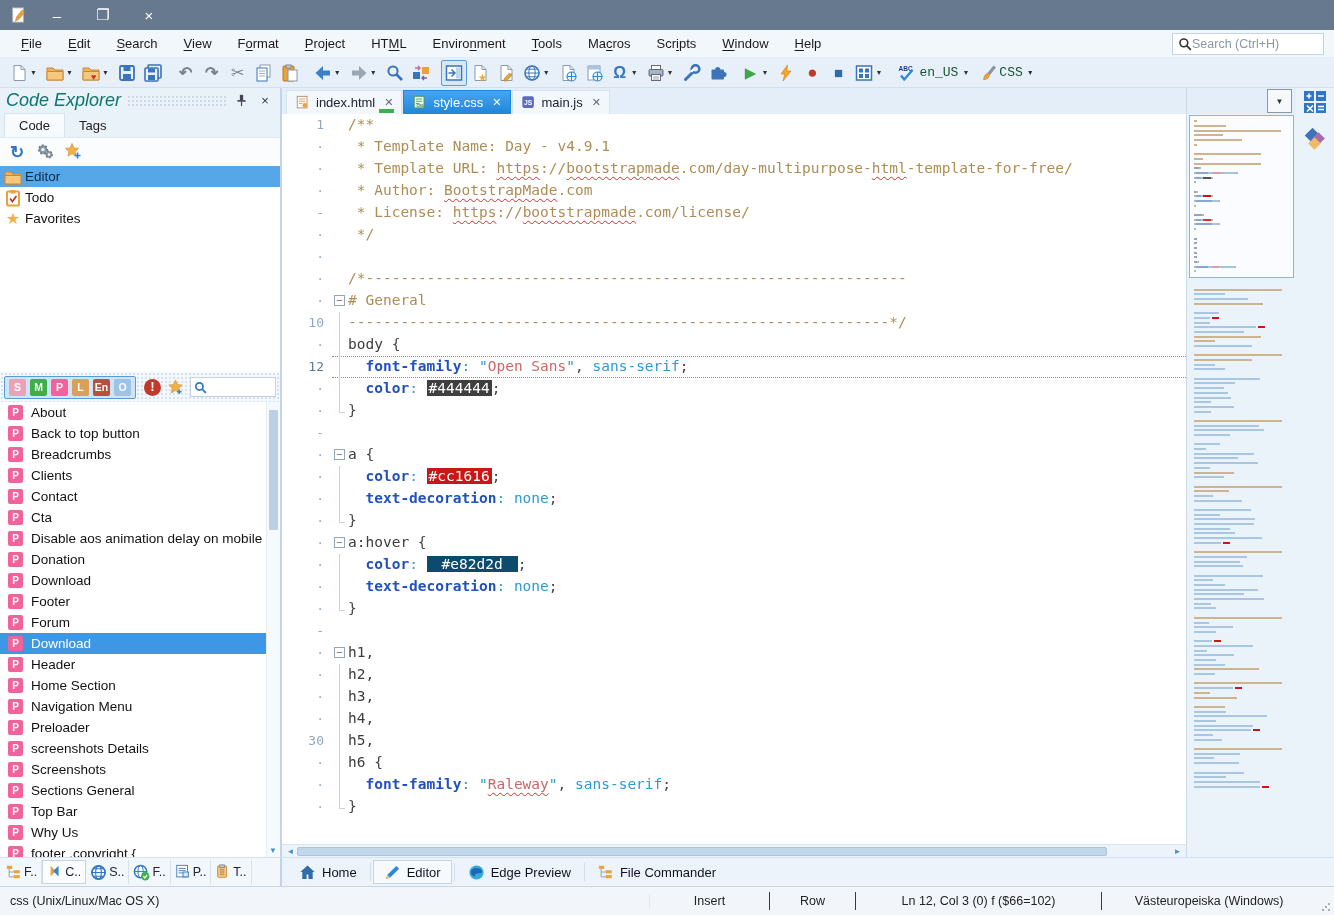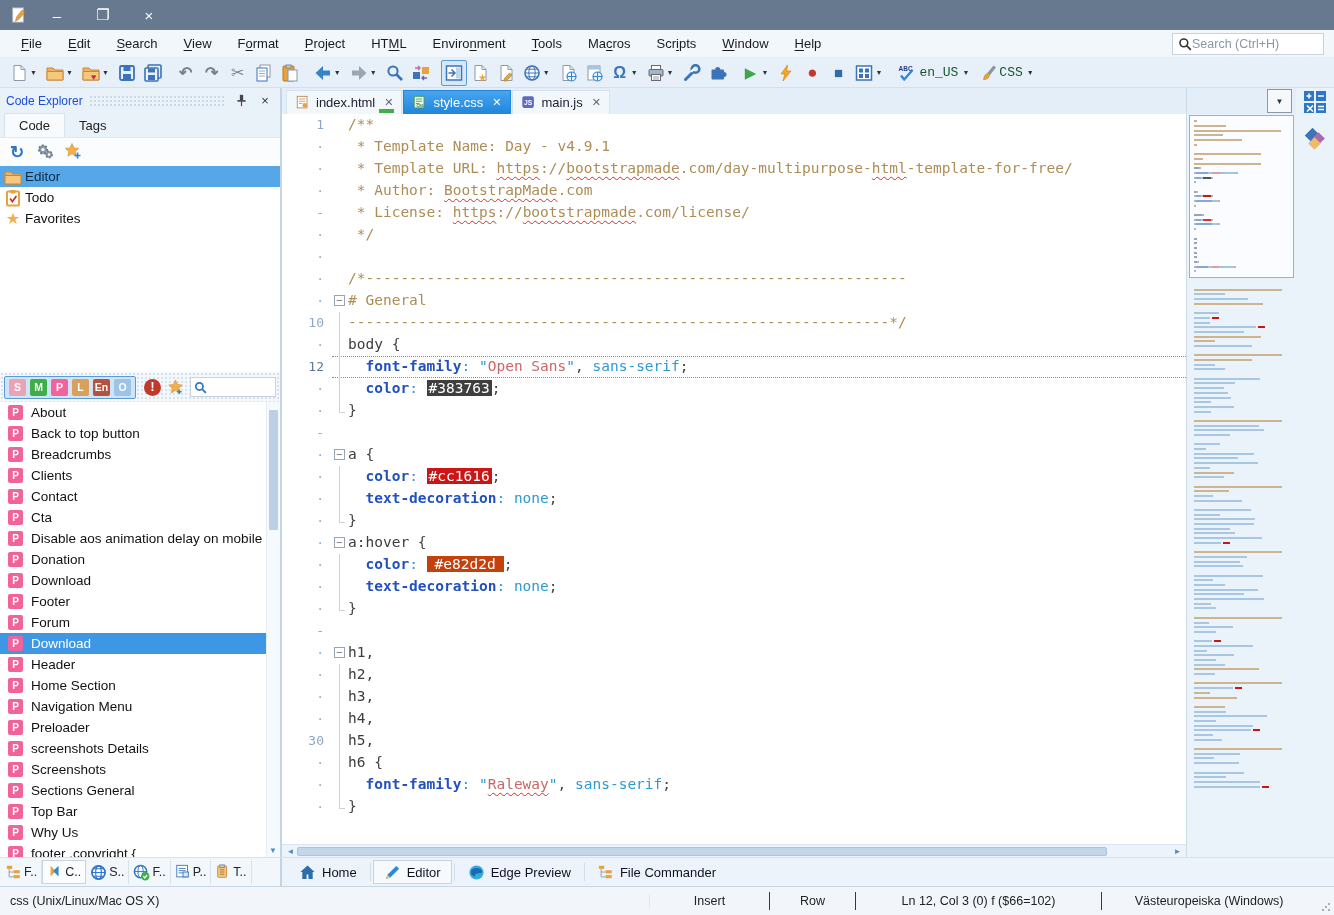--- a/index.html
+++ b/index.html
@@ -29,21 +29,21 @@
   .tb-dd{font-size:7px;color:#333;padding:0 1px;}
   .tb-label{font-size:13px;color:#14532d;padding:0 2px;font-family:Liberation Mono, monospace;}
   .tb-sep{width:7px;height:22px;}
 
   
   .main{flex:1;display:flex;min-height:0;}
 
   
   .left-panel{width:282px;flex:none;background:#fff;border-right:2px solid #C2D4E6;display:flex;flex-direction:column;min-height:0;}
   .cx-header{height:25px;background:#E9F1F9;display:flex;align-items:center;padding:0 6px;gap:6px;flex:none;}
-  .cx-title{font-size:12px;color:#1d4ed8;white-space:nowrap;}
+  .cx-title{font-size:18px;color:#0f766e;white-space:nowrap;font-style:italic;}
   .grip-texture{flex:1;height:12px;background-image:radial-gradient(#CBD9E7 1px,transparent 1px);background-size:4px 4px;}
   .cx-hbtn{width:18px;height:18px;display:flex;align-items:center;justify-content:center;color:#334;font-size:13px;}
   .cx-tabs{height:25px;background:#E9F1F9;display:flex;align-items:flex-end;padding-left:4px;flex:none;border-bottom:1px solid #E0E9F3;}
   .cx-tab{padding:4px 14px;font-size:13px;color:#222;}
   .cx-tab.active{background:#F8FBFE;border:1px solid #D8E3EE;border-bottom:none;}
   .cx-toolbar{height:28px;display:flex;align-items:center;gap:10px;padding:0 8px;flex:none;background:#FAFCFE;}
   .tree{height:206px;flex:none;overflow:hidden;}
   .tree-item{height:21px;display:flex;align-items:center;gap:3px;padding-left:4px;font-size:13.5px;color:#111;}
   .tree-item.selected{background:#55A7E8;color:#0E2A44;}
   .filter-bar{height:30px;flex:none;display:flex;align-items:center;padding:0 4px;background:#F4F8FC;background-image:radial-gradient(#D6E2EE 1px,transparent 1px);background-size:4px 4px;}
@@ -79,21 +79,21 @@
   .code-row.current::before{content:"";position:absolute;left:50px;right:0;top:0;bottom:0;border-top:1px dotted #8a8a8a;border-bottom:1px dotted #8a8a8a;pointer-events:none;}
   .fold-box{position:absolute;top:5px;left:2px;width:11px;height:11px;border:1px solid #96A4B4;background:#fff;font:9px/9px "DejaVu Sans Mono",monospace;color:#445;text-align:center;z-index:2;}
   .fold-line{position:absolute;top:0;bottom:0;left:7px;border-left:1px solid #C9D3DD;}
   .fold-end{position:absolute;top:0;left:7px;height:13px;width:6px;border-left:1px solid #C9D3DD;border-bottom:1px solid #C9D3DD;}
   .c{color:#AE8D55;} .s{color:#3C3C3C;} .x{color:#444;}
   .p{color:#2151C0;font-weight:bold;} .v{color:#2D9AD2;} .st{color:#CC6666;}
   .cq{color:#AE8D55;text-decoration:underline wavy #D03030 1px;text-underline-offset:3px;}
   .sq{color:#CC6666;text-decoration:underline wavy #D03030 1px;text-underline-offset:3px;}
   .g1{background:#3F3F3F;color:#fff;padding:0 2px;}
   .r1{background:#CC1616;color:#fff;padding:0 2px;}
-  .r2{background:#c2410c;color:#fff;padding:0 8px;}
+  .r2{background:#0c4a6e;color:#fff;padding:0 15px;}
   .hscroll{height:13px;flex:none;background:#EDF3FA;border-top:1px solid #DAE6F2;display:flex;align-items:center;padding:0 2px;}
   .hs-arrow{width:13px;font-size:8px;color:#4A90D0;text-align:center;}
   .hs-thumb{width:90%;height:9px;background:#C2D6EA;border:1px solid #AAC4DE;border-radius:2px;}
   .hs-track{flex:1;}
 
   
   .minimap-col{width:110px;flex:none;background:#EAF2FA;border-left:1px solid #CCDAE8;display:flex;flex-direction:column;}
   .mm-head{height:26px;flex:none;display:flex;justify-content:flex-end;align-items:center;padding-right:4px;background:#E4EEF8;}
   .dd-btn{width:25px;height:24px;border:1px solid #8A98A8;background:#F6F9FC;display:flex;align-items:center;justify-content:center;font-size:8px;color:#333;}
   .mm-body{flex:1;overflow:hidden;padding:1px 2px;}
@@ -724,21 +724,21 @@
           <span class="foldc">
             <span class="fold-line"></span>
           </span>
           <span class="codec"><span class="x">  </span><span class="p">font-family</span><span class="v">: </span><span class="v">"</span><span class="st">Open Sans</span><span class="v">"</span><span class="x">, </span><span class="v">sans-serif</span><span class="x">;</span></span>
         </div>
         <div class="code-row">
           <span class="gut">·</span>
           <span class="foldc">
             <span class="fold-line"></span>
           </span>
-          <span class="codec"><span class="x">  </span><span class="p">color</span><span class="v">: </span><span class="g1">#383763</span><span class="x">;</span></span>
+          <span class="codec"><span class="x">  </span><span class="p">color</span><span class="v">: </span><span class="g1">#444444</span><span class="x">;</span></span>
         </div>
         <div class="code-row">
           <span class="gut">·</span>
           <span class="foldc">
             <span class="fold-end"></span>
           </span>
           <span class="codec"><span class="x">}</span></span>
         </div>
         <div class="code-row">
           <span class="gut">-</span>

